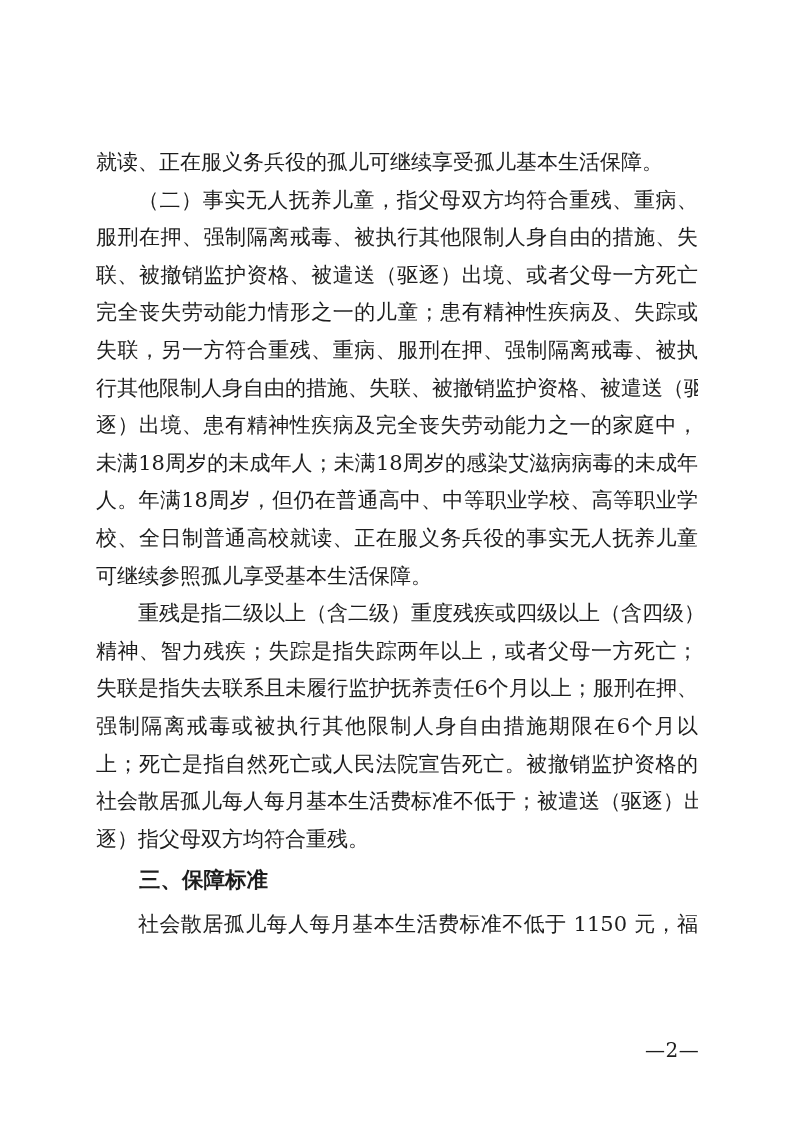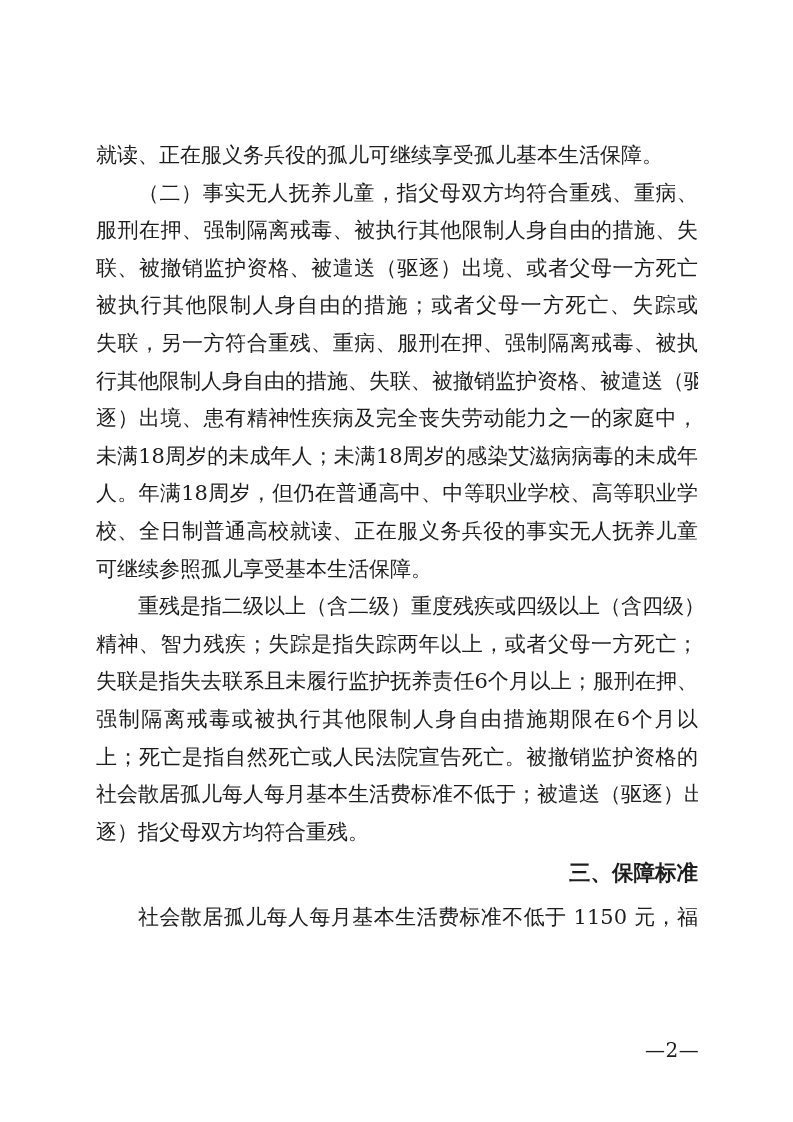--- a/index.html
+++ b/index.html
@@ -12,21 +12,21 @@
     width: 793px;
     height: 1122px;
     background: #ffffff;
     overflow: hidden;
     font-family: "DejaVu Serif", "Liberation Serif", serif;
     color: #1d1d1d;
   }
   .doc {
     position: absolute;
     left: 96px;
-    top: 137px;
+    top: 144px;
     width: 602px;
     font-size: 21px;
     line-height: 37.6px;
   }
   .para { margin: 0; padding: 0; }
   .line {
     height: 37.6px;
     overflow: hidden;
     text-align: justify;
     text-align-last: justify;
@@ -38,21 +38,21 @@
     text-align-last: left;
   }
   .heading {
     font-family: "DejaVu Sans", "Liberation Sans", sans-serif;
     font-weight: 700;
     font-size: 21.5px;
     line-height: 37.6px;
     height: 37.6px;
     text-indent: 2em;
     margin: 3px 0 7px 0;
-    text-align: right;
+    text-align: left;
   }
   .page-number {
     position: absolute;
     left: 645px;
     top: 1038px;
     font-size: 20px;
     letter-spacing: 0.5px;
     color: #1d1d1d;
     font-family: "DejaVu Serif", "Liberation Serif", serif;
   }
@@ -64,21 +64,21 @@
   <div class="doc">
 
     <div class="para">
       <div class="line last">就读、正在服义务兵役的孤儿可继续享受孤儿基本生活保障。</div>
     </div>
 
     <div class="para">
       <div class="line first">（二）事实无人抚养儿童，指父母双方均符合重残、重病、</div>
       <div class="line">服刑在押、强制隔离戒毒、被执行其他限制人身自由的措施、失</div>
       <div class="line">联、被撤销监护资格、被遣送（驱逐）出境、或者父母一方死亡</div>
-      <div class="line">被执行其他限制人身自由的措施；或者父母一方死亡、失踪或</div>
+      <div class="line">完全丧失劳动能力情形之一的儿童；患有精神性疾病及、失踪或</div>
       <div class="line">失联，另一方符合重残、重病、服刑在押、强制隔离戒毒、被执</div>
       <div class="line">行其他限制人身自由的措施、失联、被撤销监护资格、被遣送（驱</div>
       <div class="line">逐）出境、患有精神性疾病及完全丧失劳动能力之一的家庭中，</div>
       <div class="line">未满18周岁的未成年人；未满18周岁的感染艾滋病病毒的未成年</div>
       <div class="line">人。年满18周岁，但仍在普通高中、中等职业学校、高等职业学</div>
       <div class="line">校、全日制普通高校就读、正在服义务兵役的事实无人抚养儿童</div>
       <div class="line last">可继续参照孤儿享受基本生活保障。</div>
     </div>
 
     <div class="para">

